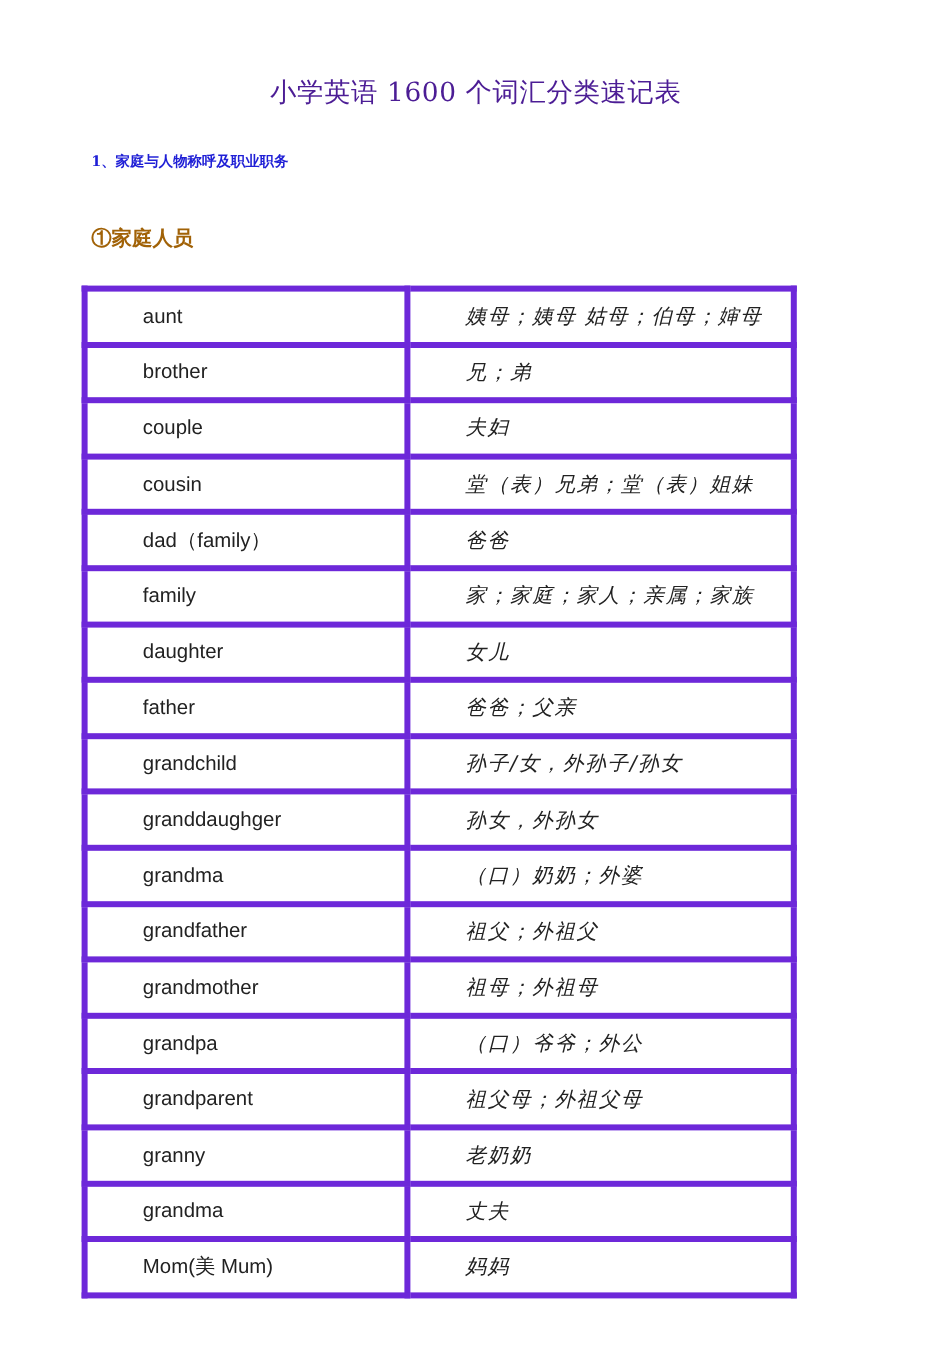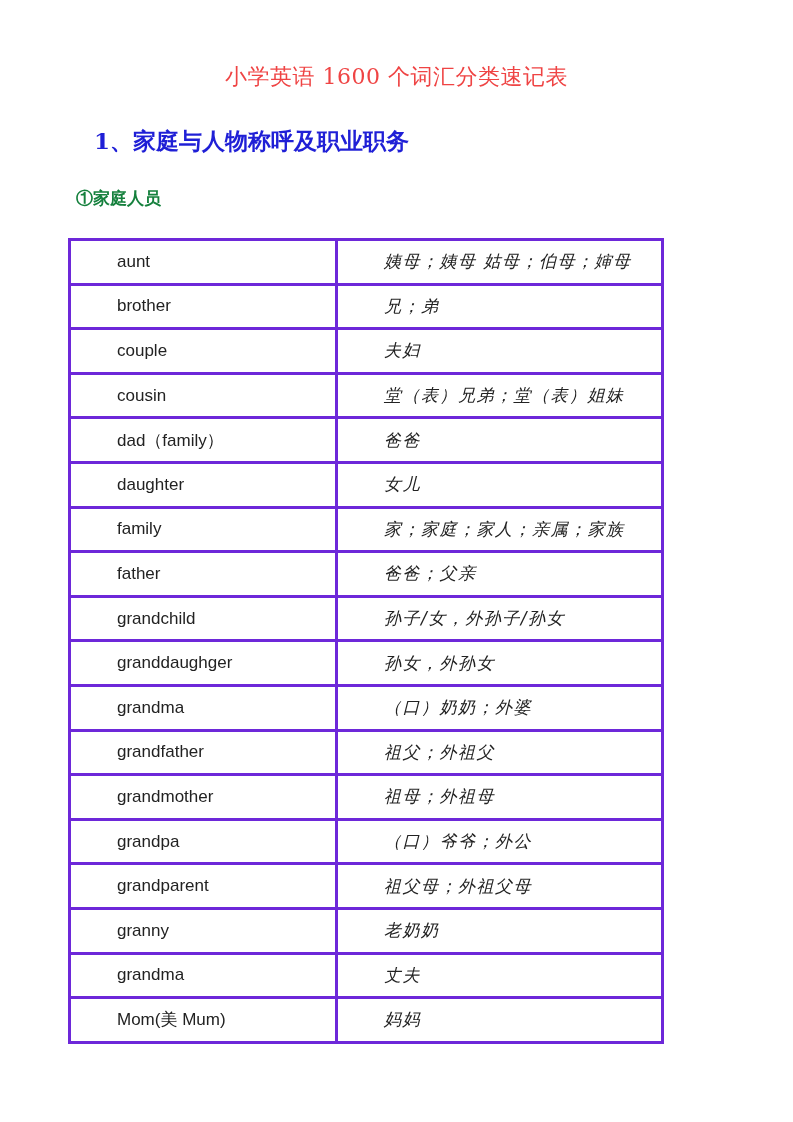--- a/index.html
+++ b/index.html
@@ -1,37 +1,37 @@
 <!DOCTYPE html>
 <html><head>
 <meta charset="utf-8">
 <style>
   html, body { margin: 0; padding: 0; background: #ffffff; }
   body { width: 793px; height: 1122px; position: relative; overflow: hidden; }
   .title {
     position: absolute; left: 0; top: 62px; width: 793px; text-align: center;
     font-family: "DejaVu Serif", "Liberation Serif", serif;
-    font-size: 22px; color: #ef4444; letter-spacing: 0.5px;
+    font-size: 22px; color: #4c1d95; letter-spacing: 0.5px;
   }
   .section {
     position: absolute; left: 76px; top: 126px;
     font-family: "DejaVu Serif", "Liberation Serif", serif;
-    font-size: 23px; color: #1f1fd6; font-weight: bold; margin-left: 18px;
+    font-size: 12px; color: #1f1fd6; font-weight: bold;
   }
   .subsection {
     position: absolute; left: 76px; top: 187px;
     font-family: "DejaVu Serif", "Liberation Serif", serif;
-    font-size: 17px; color: #15803d; font-weight: bold;
+    font-size: 17px; color: #a16207; font-weight: bold;
   }
   table.vocab {
     position: absolute; left: 68px; top: 238px;
     width: 596px; border-collapse: collapse;
   }
   table.vocab td {
-    border: 3px solid #6d28d9;
+    border: 5px solid #6d28d9;
     height: 41.6px; padding: 0; vertical-align: middle;
     font-size: 17px; color: #222;
   }
   td.en {
     width: 218px; padding-left: 46px !important;
     font-family: "Liberation Sans", "DejaVu Sans", sans-serif;
     color: #1a1a1a;
   }
   td.zh {
     padding-left: 46px !important;
@@ -64,26 +64,26 @@
       </tr>
     <tr>
         <td class="en">cousin</td>
         <td class="zh">堂（表）兄弟；堂（表）姐妹</td>
       </tr>
     <tr>
         <td class="en">dad（family）</td>
         <td class="zh">爸爸</td>
       </tr>
     <tr>
+        <td class="en">family</td>
+        <td class="zh">家；家庭；家人；亲属；家族</td>
+      </tr>
+    <tr>
         <td class="en">daughter</td>
         <td class="zh">女儿</td>
-      </tr>
-    <tr>
-        <td class="en">family</td>
-        <td class="zh">家；家庭；家人；亲属；家族</td>
       </tr>
     <tr>
         <td class="en">father</td>
         <td class="zh">爸爸；父亲</td>
       </tr>
     <tr>
         <td class="en">grandchild</td>
         <td class="zh">孙子/女，外孙子/孙女</td>
       </tr>
     <tr>

